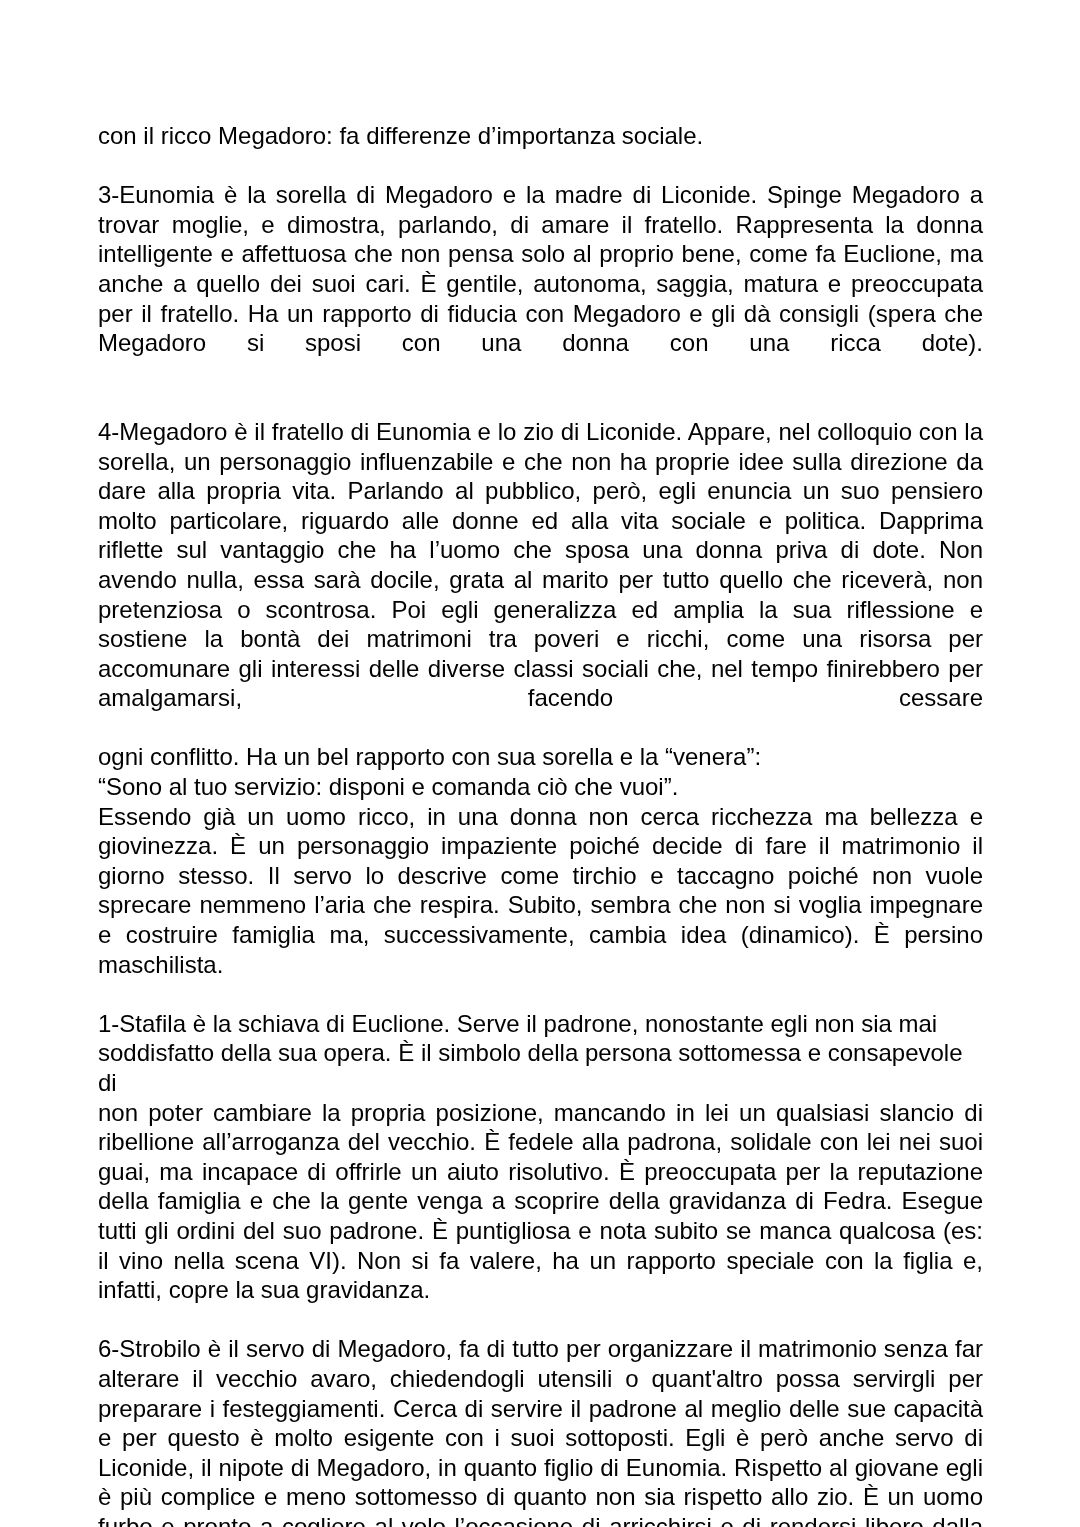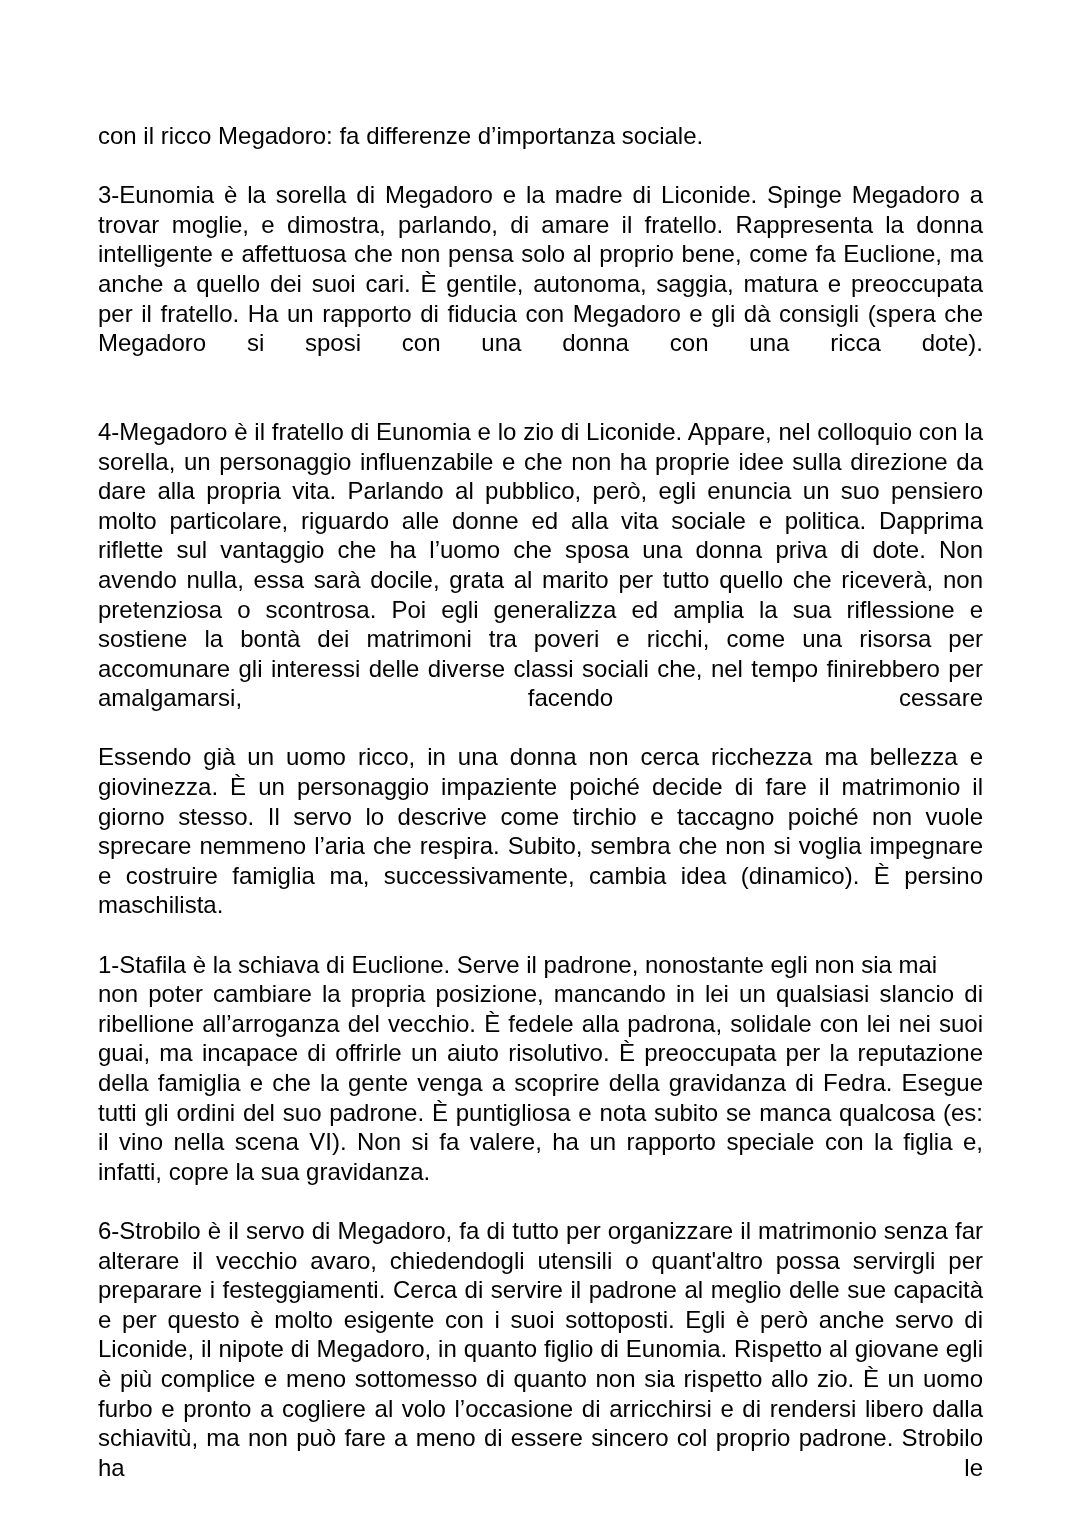--- a/index.html
+++ b/index.html
@@ -73,27 +73,30 @@
     <p class="para no-stretch">con il ricco Megadoro: fa differenze d’importanza sociale.</p>
 
     <div class="gap-para"></div>
 
     <p class="para">3-Eunomia è la sorella di Megadoro e la madre di Liconide.  Spinge Megadoro a trovar moglie, e dimostra, parlando, di amare il fratello. Rappresenta la donna intelligente e affettuosa che non pensa solo al proprio bene, come fa Euclione, ma anche a quello dei suoi cari. È gentile, autonoma, saggia, matura e preoccupata per il fratello. Ha un rapporto di fiducia con Megadoro e gli dà consigli (spera che Megadoro si sposi con una donna con una ricca dote).</p>
 
     <div class="gap-para"></div>
 
     <div>
       <p class="para">4-Megadoro è il fratello di Eunomia e lo zio di Liconide. Appare, nel colloquio con la sorella, un personaggio influenzabile e che non ha proprie idee sulla direzione da dare alla propria vita. Parlando al pubblico, però, egli enuncia un suo pensiero molto particolare, riguardo alle donne ed alla vita sociale e politica. Dapprima riflette sul vantaggio che ha l’uomo che sposa una donna priva di dote. Non avendo nulla, essa sarà docile, grata al marito per tutto quello che riceverà, non pretenziosa o scontrosa. Poi egli generalizza ed amplia la sua riflessione e sostiene la bontà dei matrimoni tra poveri e ricchi, come una risorsa per accomunare gli interessi delle diverse classi sociali che, nel tempo finirebbero per amalgamarsi, facendo cessare</p>
+      <span class="line">ogni conflitto. Ha un bel rapporto con sua sorella e la “venera”:</span>
+      <span class="line">“Sono al tuo servizio: disponi e comanda ciò che vuoi”.</span>
       <p class="para no-stretch">Essendo già un uomo ricco, in una donna non cerca ricchezza ma bellezza e giovinezza. È un personaggio impaziente poiché decide di fare il matrimonio il giorno stesso. Il servo lo descrive come tirchio e taccagno poiché non vuole sprecare nemmeno l’aria che respira. Subito, sembra che non si voglia impegnare e costruire famiglia ma, successivamente, cambia idea (dinamico). È persino maschilista.</p>
     </div>
 
     <div class="gap-para"></div>
 
     <div>
       <span class="line">1-Stafila è la schiava di Euclione. Serve il padrone, nonostante egli non sia mai</span>
+      <span class="line">soddisfatto della sua opera. È il simbolo della persona sottomessa e consapevole di</span>
       <p class="para no-stretch">non poter cambiare la propria posizione, mancando in lei un qualsiasi slancio di ribellione all’arroganza del vecchio. È fedele alla padrona, solidale con lei nei suoi guai, ma incapace di offrirle un aiuto risolutivo. È preoccupata per la reputazione della famiglia e che la gente venga a scoprire della gravidanza di Fedra. Esegue tutti gli ordini del suo padrone. È puntigliosa e nota subito se manca qualcosa (es: il vino nella scena VI). Non si fa valere, ha un rapporto speciale con la figlia e, infatti, copre la sua gravidanza.</p>
     </div>
 
     <div class="gap-para"></div>
 
     <p class="para">6-Strobilo è il servo di Megadoro, fa di tutto per organizzare il matrimonio senza far alterare il vecchio avaro, chiedendogli utensili o quant'altro possa servirgli per preparare i festeggiamenti. Cerca di servire il padrone al meglio delle sue capacità e per questo è molto esigente con i suoi sottoposti. Egli è però anche servo di Liconide, il nipote di Megadoro, in quanto figlio di Eunomia. Rispetto al giovane egli è più complice e meno sottomesso di quanto non sia rispetto allo zio. È un uomo furbo e pronto a cogliere al volo l’occasione di arricchirsi e di rendersi libero dalla schiavitù, ma non può fare a meno di essere sincero col proprio padrone. Strobilo ha le</p>
 
   </div>
 
 </div>

